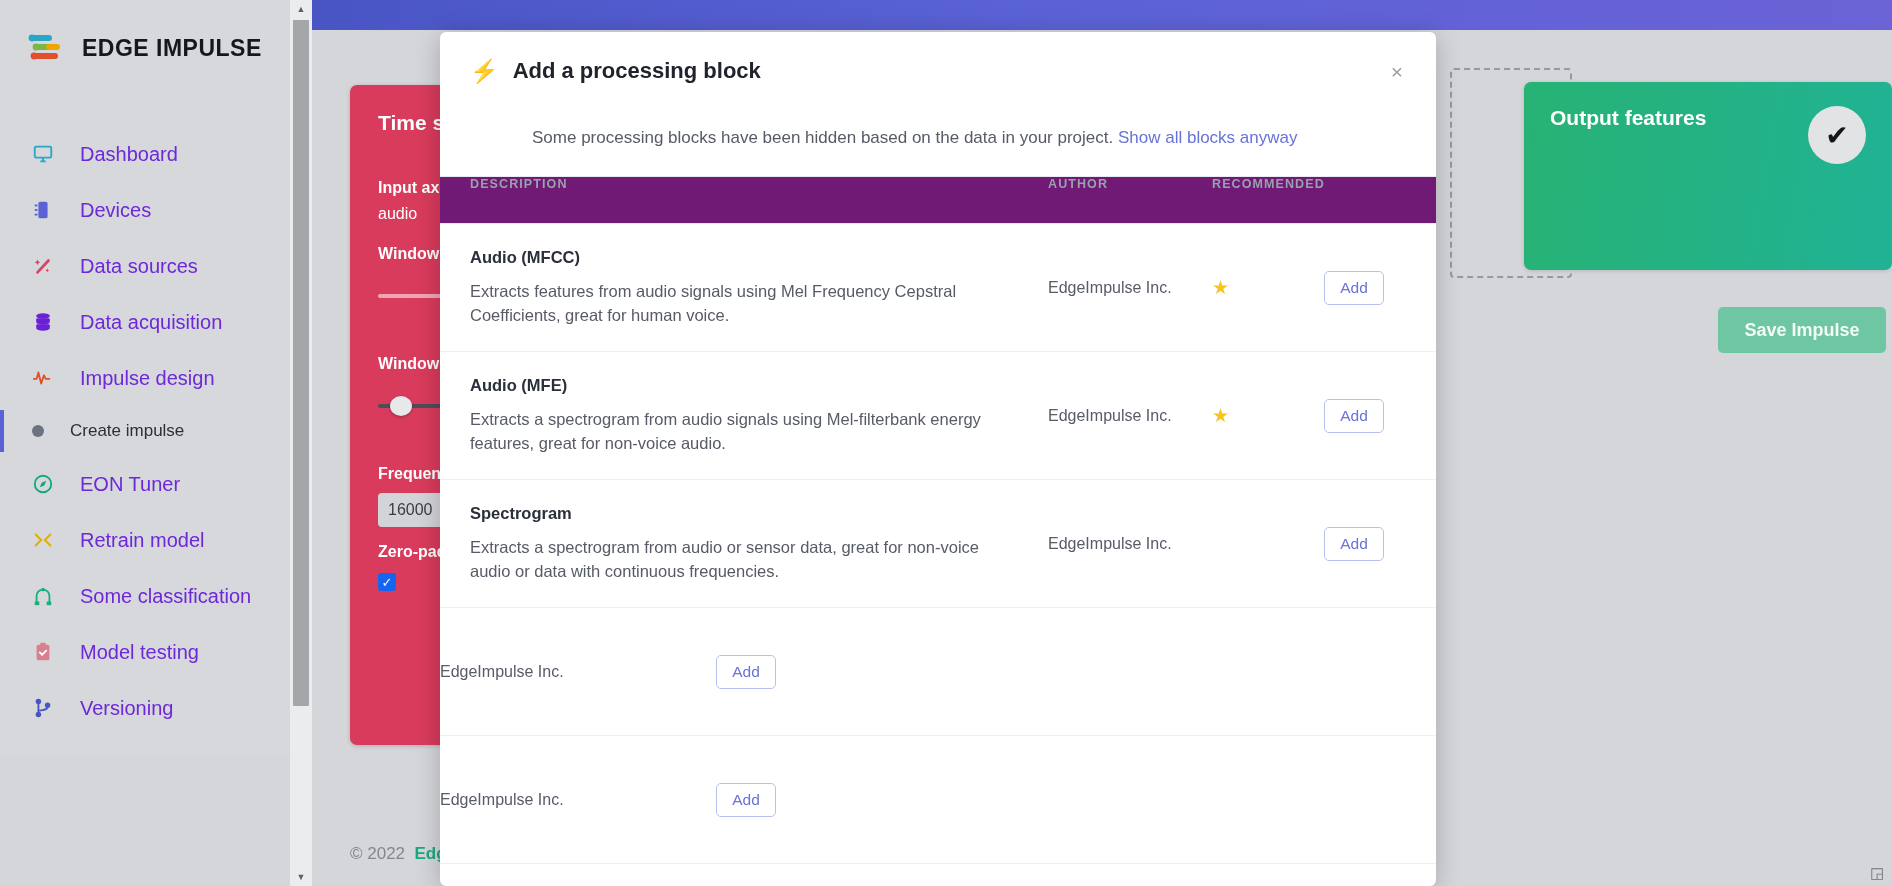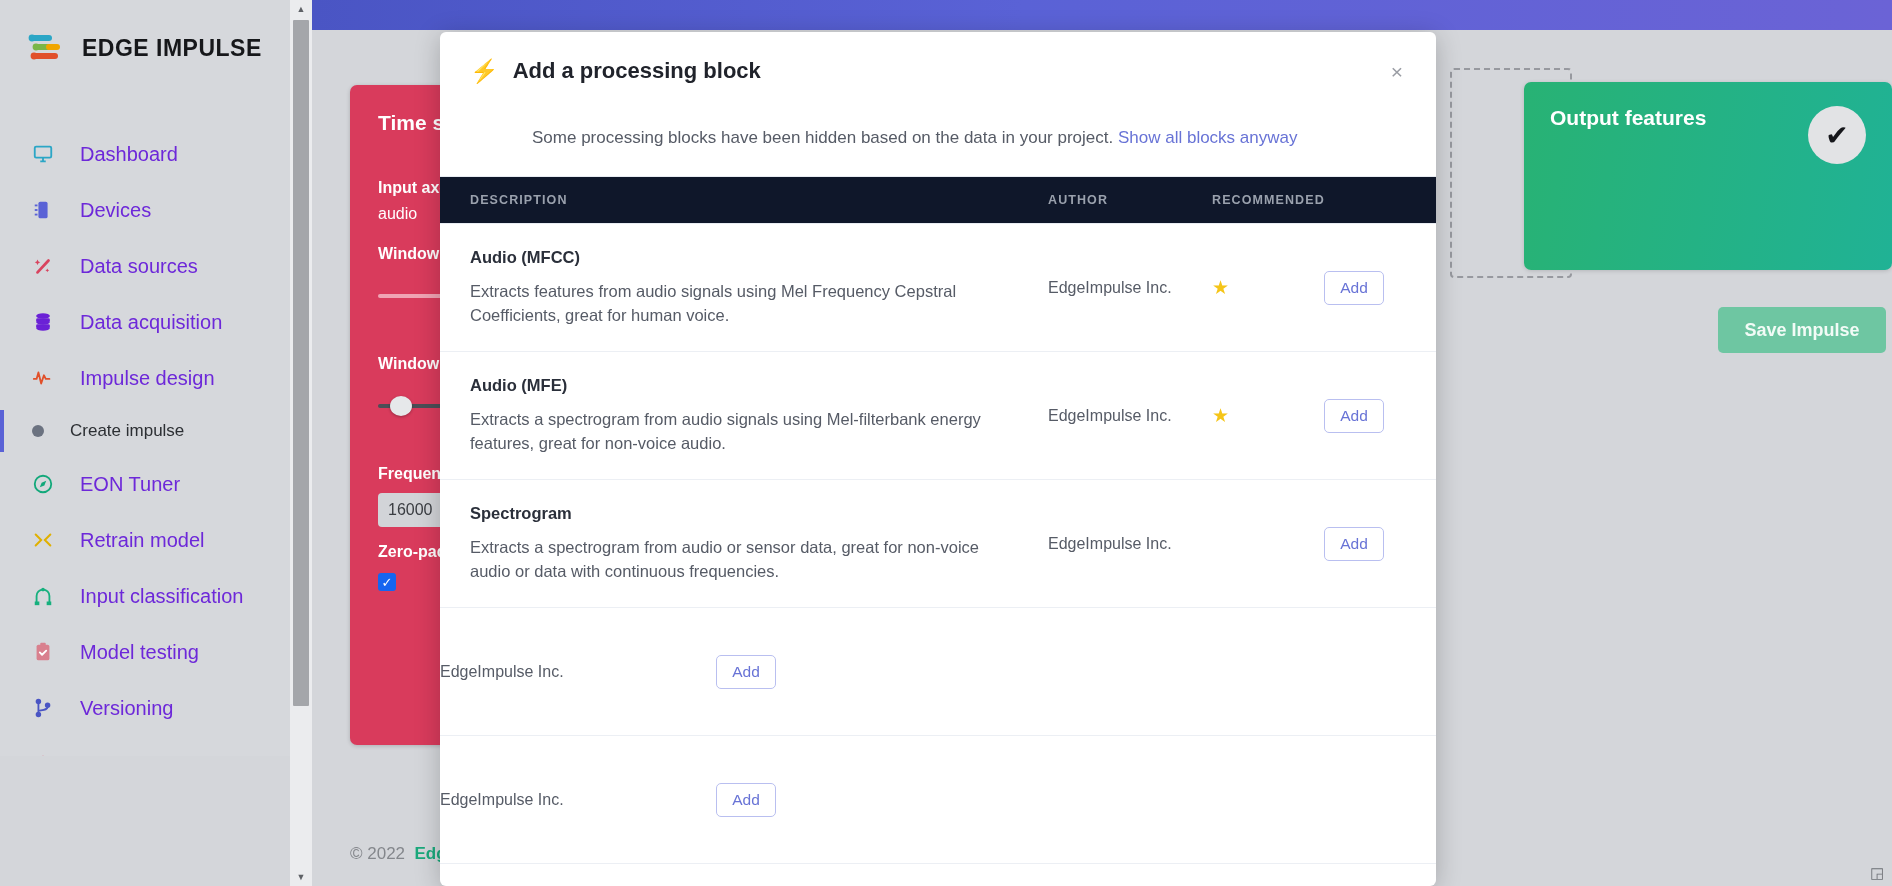--- a/index.html
+++ b/index.html
@@ -185,22 +185,22 @@
     color: #9a9da4; font-size: 21px; cursor: pointer; line-height: 1;
     font-family: "Liberation Sans", sans-serif;
   }
   .modal-note {
     margin: 44px 0 0 62px; font-size: 17px; color: #565b66;
   }
   .modal-note a { color: #6873d6; text-decoration: none; }
 
   .tbl { margin-top: 28px; }
   .tbl-head {
-    display: flex; align-items: center;
-    height: 48px; background: #0f172a;
+    display: flex; 
+    height: 48px; background: #701a75;
     border-top: 1px solid #e8ecf2; border-bottom: 1px solid #e8ecf2;
     font-size: 12.5px; font-weight: bold; letter-spacing: 1.1px;
     color: #9aa1ad;
   }
   .c-desc { width: 608px; padding-left: 30px; }
   .c-auth { width: 156px; }
   .c-rec  { width: 120px; padding-left: 8px; }
   .c-act  { width: 110px; }
 
   .row {
@@ -313,21 +313,21 @@
         <span class="nav-label">Retrain model</span>
       </div>
 
       <div class="nav-item">
         <svg class="nav-ico" viewBox="0 0 24 24" fill="none" stroke="#17b07e" stroke-width="2">
           <path d="M5 19V12a7 7 0 0114 0v7"></path>
           <rect x="3" y="18" width="5" height="4" fill="#17b07e" stroke="none"></rect>
           <rect x="16" y="18" width="5" height="4" fill="#17b07e" stroke="none"></rect>
           <circle cx="12" cy="5" r="2" fill="#17b07e" stroke="none"></circle>
         </svg>
-        <span class="nav-label">Input classification</span>
+        <span class="nav-label">Some classification</span>
       </div>
 
       <div class="nav-item">
         <svg class="nav-ico" viewBox="0 0 24 24">
           <rect x="5" y="4" width="14" height="17" rx="2" fill="#d9808e"></rect>
           <rect x="9" y="2" width="6" height="4" rx="1" fill="#d9808e"></rect>
           <path d="M8.5 12.5l2.5 2.5 4.5-4.5" fill="none" stroke="#fff" stroke-width="2" stroke-linecap="round" stroke-linejoin="round"></path>
         </svg>
         <span class="nav-label">Model testing</span>
       </div>

